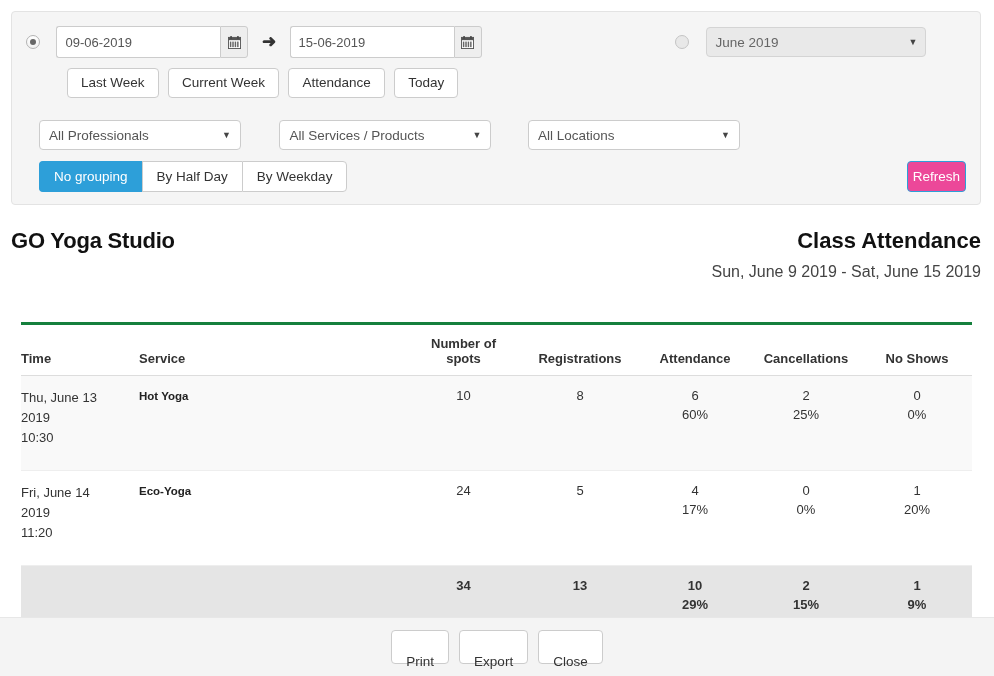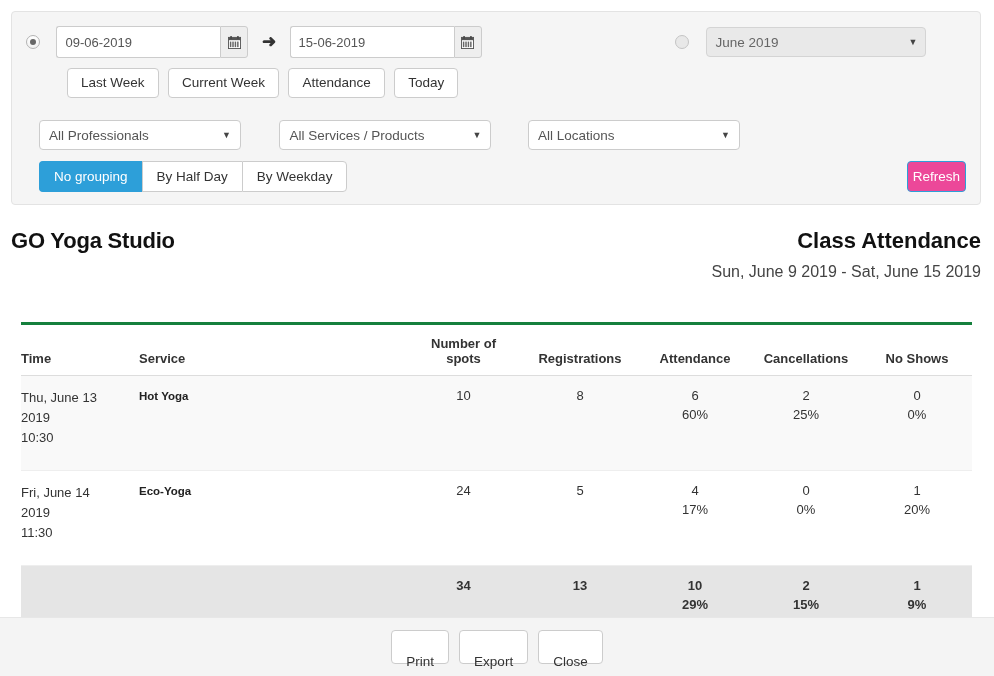--- a/index.html
+++ b/index.html
@@ -425,21 +425,21 @@
           <td class="c-nos">
             <span>0</span>
             <span class="pct">0%</span>
           </td>
         </tr>
 
         <tr>
           <td class="c-time">
             <div class="time-line">Fri, June 14</div>
             <div class="time-line">2019</div>
-            <div class="time-line">11:30</div>
+            <div class="time-line">11:20</div>
           </td>
           <td class="c-service">
             <span class="service-name">Eco-Yoga</span>
           </td>
           <td class="c-num">24</td>
           <td class="c-reg">5</td>
           <td class="c-att">
             <span>4</span>
             <span class="pct">17%</span>
           </td>

